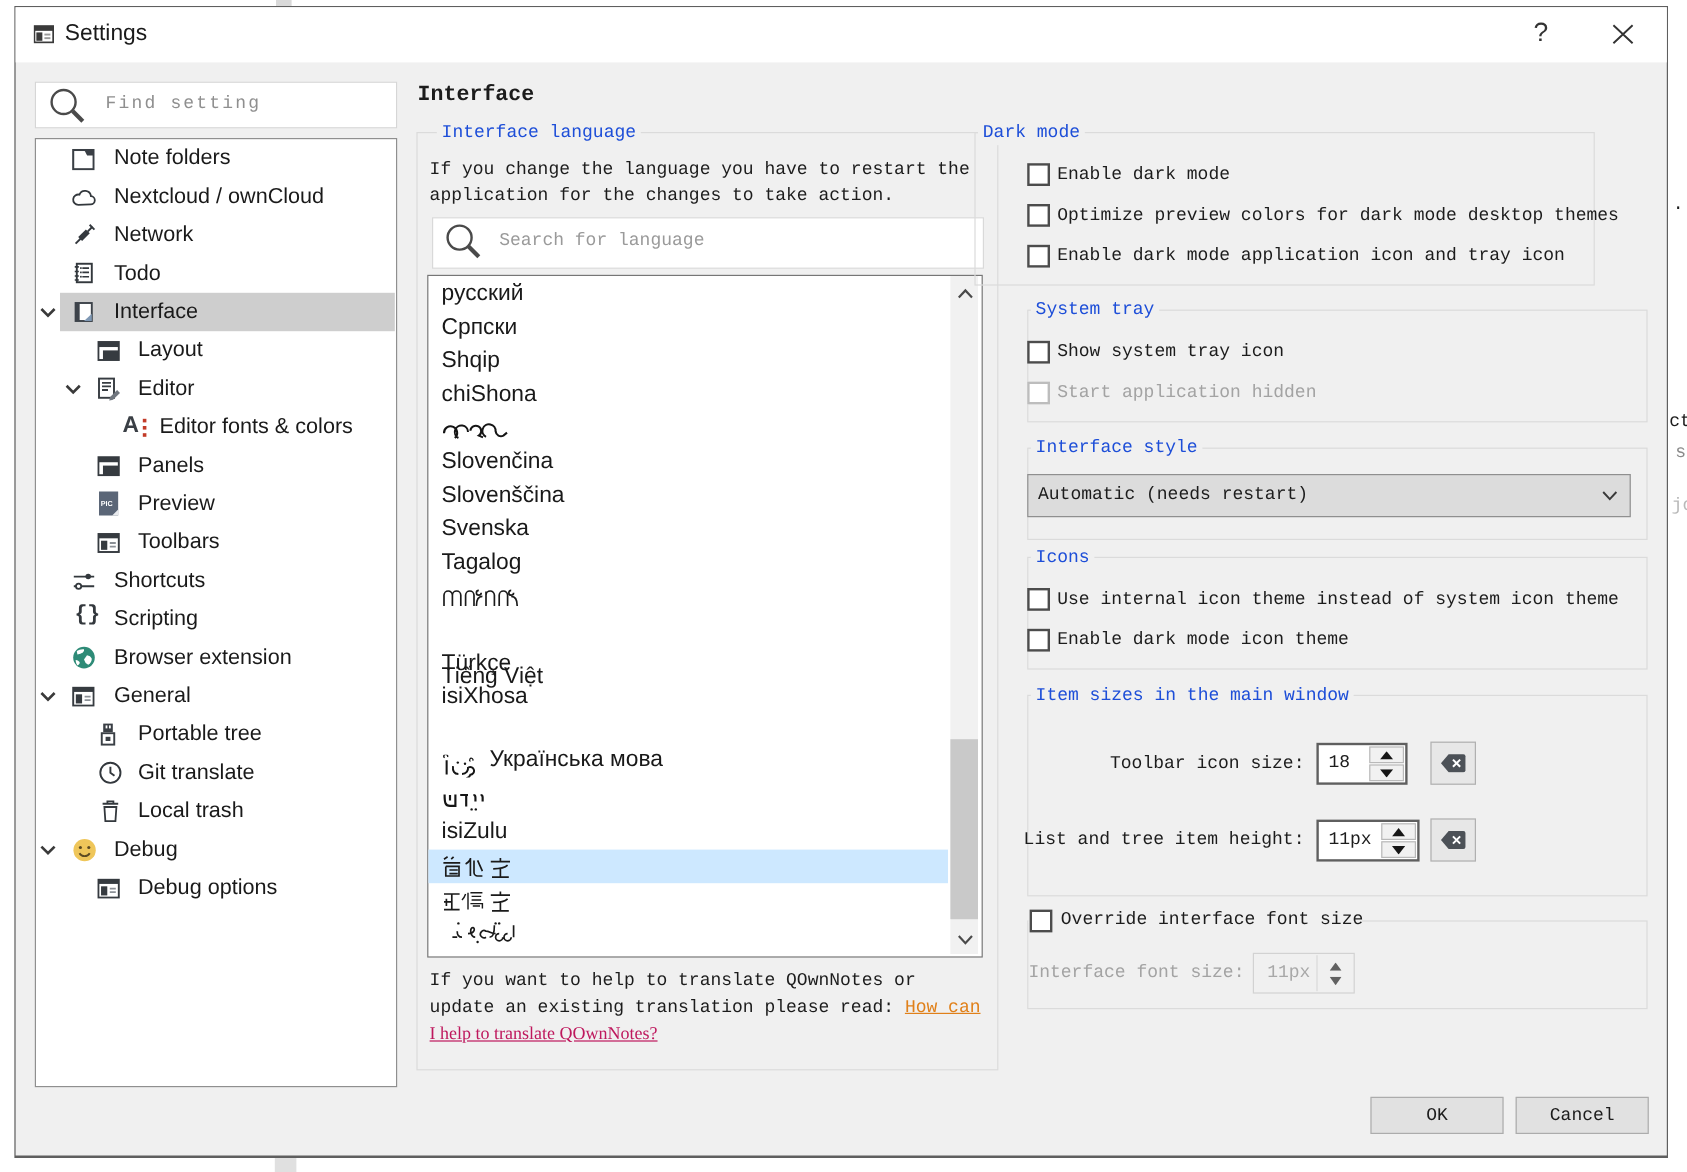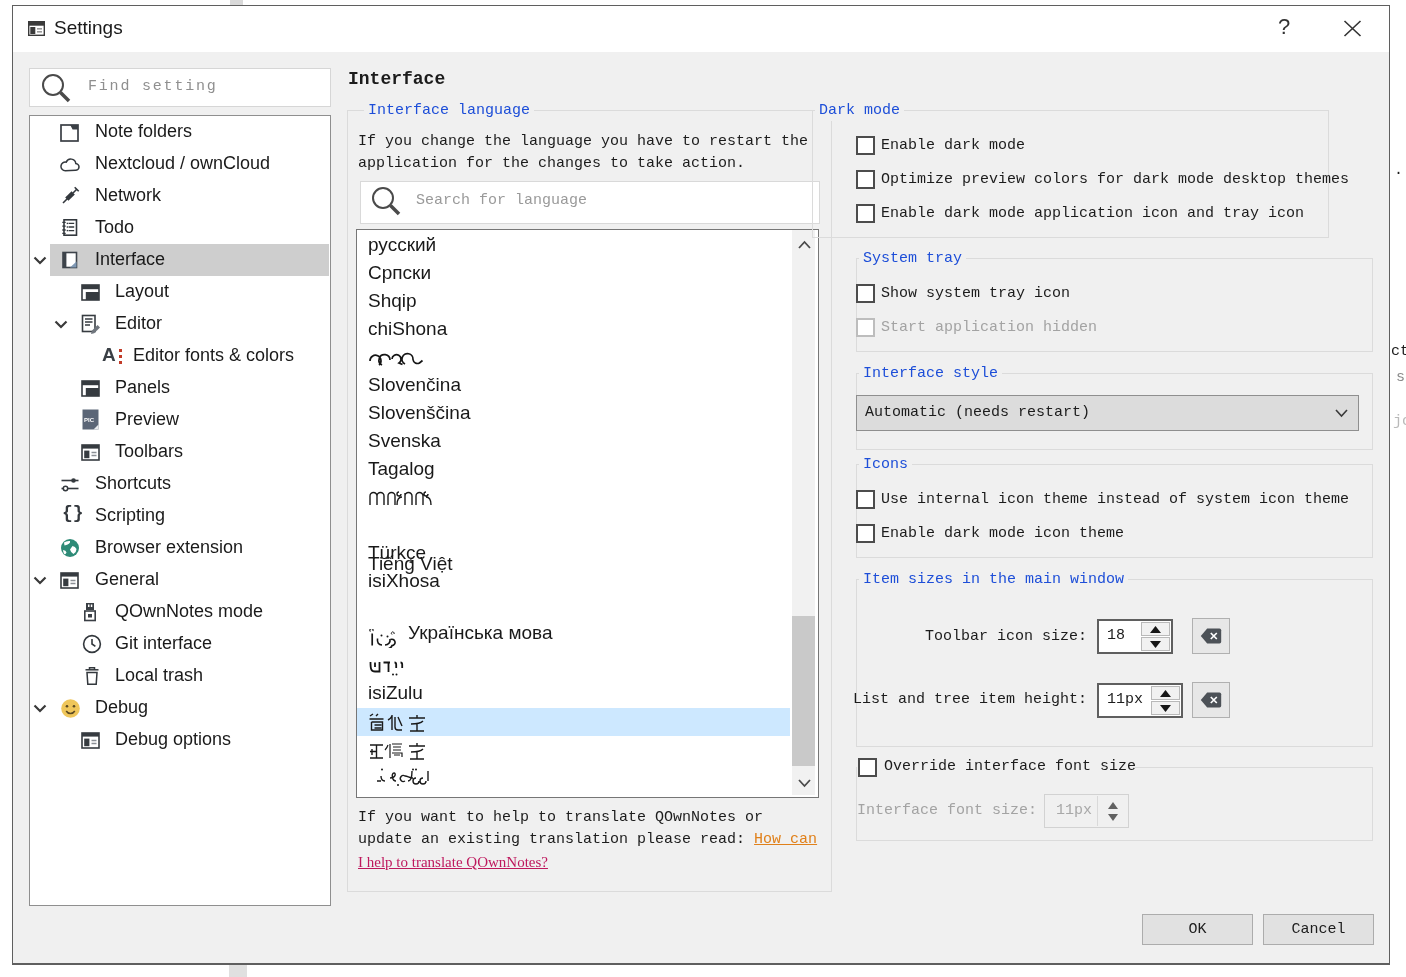--- a/index.html
+++ b/index.html
@@ -213,29 +213,29 @@
 </div>
 
 <div class="treerow" style="top:596px;">
   <svg class="ticon" style="left:53px;top:6px;" width="14" height="20" viewBox="0 0 14 20">
         <rect x="3" y="1" width="8" height="7" fill="#3a3f45"></rect>
         <rect x="5" y="2.5" width="1.5" height="2.5" fill="#fff"></rect>
         <rect x="7.8" y="2.5" width="1.5" height="2.5" fill="#fff"></rect>
         <rect x="1.8" y="9" width="10.4" height="9.5" fill="none" stroke="#3a3f45" stroke-width="1.6"></rect>
         <rect x="5" y="12" width="4" height="3.5" fill="#3a3f45"></rect>
       </svg>
-  <span class="treelabel" style="left:85px;">QOwnNotes mode</span>
+  <span class="treelabel" style="left:85px;">Portable tree</span>
 </div>
 
 <div class="treerow" style="top:628px;">
   <svg class="ticon" style="left:52px;top:6px;" width="20" height="20" viewBox="0 0 20 20">
         <circle cx="10" cy="10" r="8.4" fill="none" stroke="#33383d" stroke-width="1.6"></circle>
         <path d="M10 5 V10 L13.4 12.4" fill="none" stroke="#33383d" stroke-width="1.6"></path>
       </svg>
-  <span class="treelabel" style="left:85px;">Git interface</span>
+  <span class="treelabel" style="left:85px;">Git translate</span>
 </div>
 
 <div class="treerow" style="top:660px;">
   <svg class="ticon" style="left:54px;top:6px;" width="16" height="20" viewBox="0 0 16 20">
         <path d="M1.5 3.8 H14.5" stroke="#33383d" stroke-width="1.5"></path>
         <path d="M5.5 3.8 V1.8 H10.5 V3.8" fill="none" stroke="#33383d" stroke-width="1.5"></path>
         <path d="M3 6.5 H13 L12.2 18.2 H3.8 Z" fill="none" stroke="#33383d" stroke-width="1.5"></path>
       </svg>
   <span class="treelabel" style="left:85px;">Local trash</span>
 </div>

